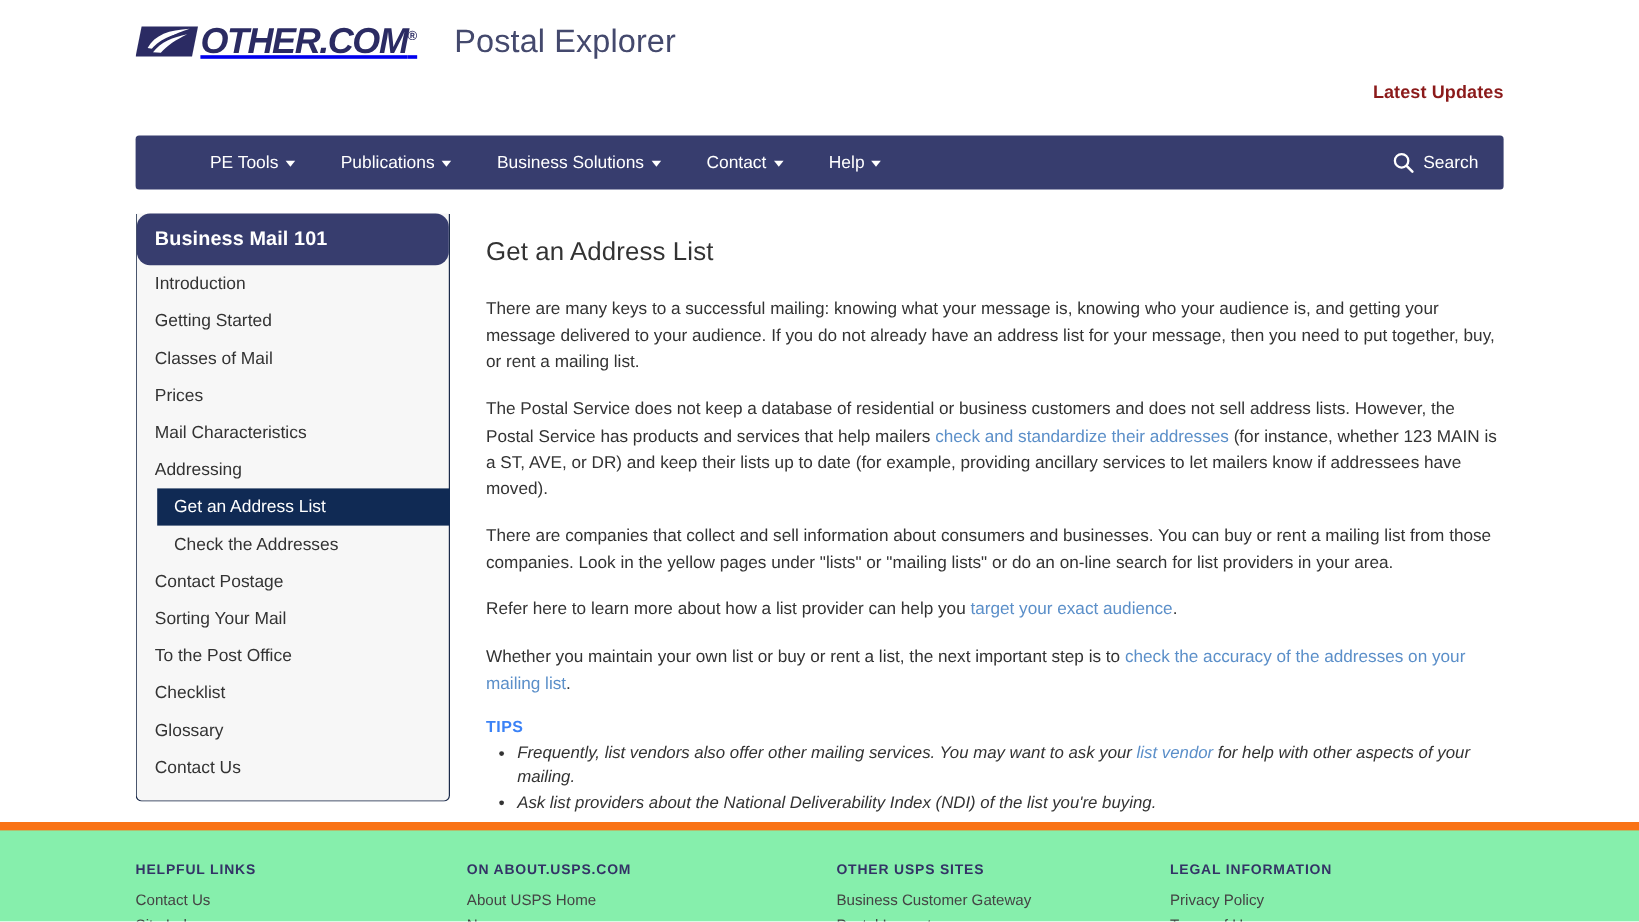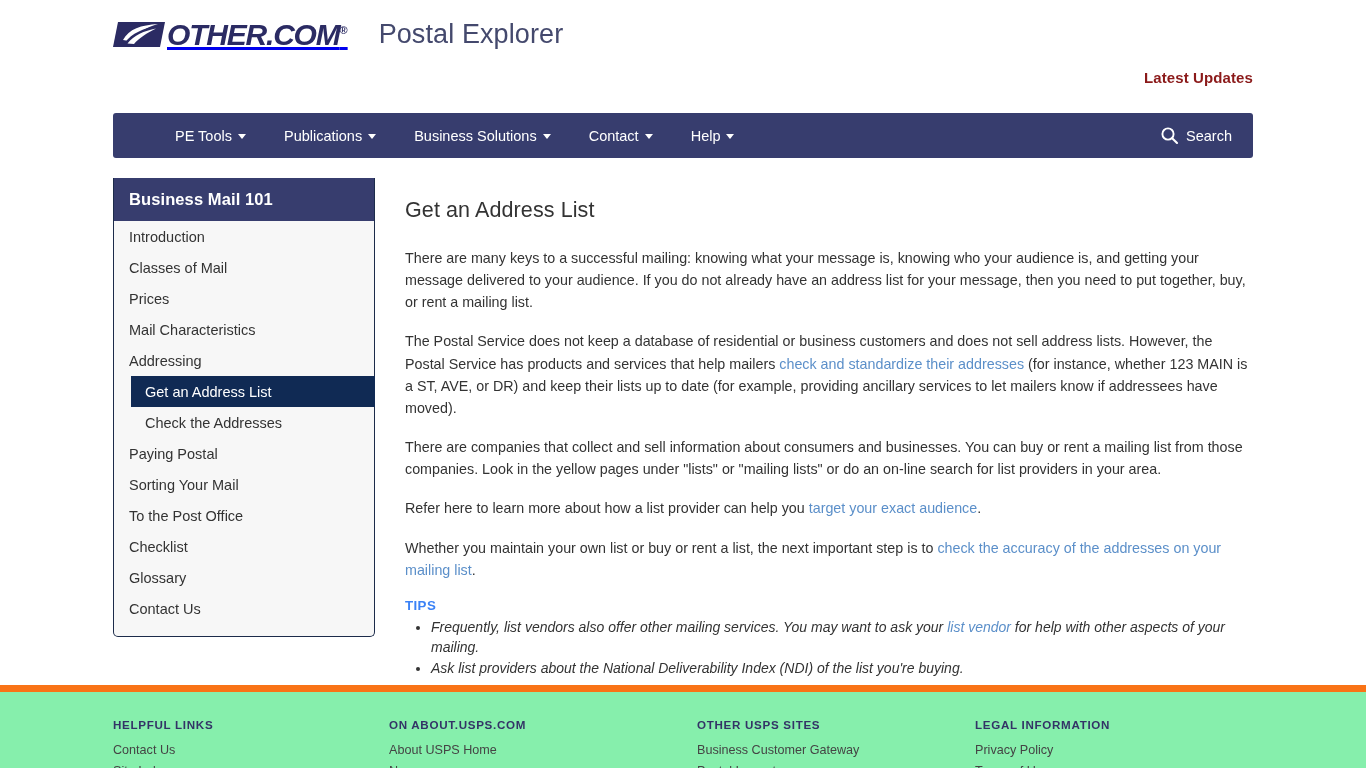--- a/index.html
+++ b/index.html
@@ -146,20 +146,21 @@
     border-radius: 0 0 5px 5px;
     padding-bottom: 12px;
   }
   .sidebar-header {
     background: #373d6e;
     color: #ffffff;
     font-size: 16.5px;
     font-weight: bold;
     padding: 12px 0 12px 15px;
     letter-spacing: 0.1px;
+    border-radius: 11px;
   }
   .sidebar-list { list-style: none; margin: 0; padding: 0; }
   .sidebar-item {
     font-size: 14.5px;
     color: #333333;
     padding: 8px 0 7px 15px;
     cursor: pointer;
     text-decoration: none;
     display: block;
   }
@@ -301,27 +302,28 @@
       <span>Search</span>
     </div>
   </div>
 
   <div class="content-wrap">
 
     <div class="sidebar">
       <div class="sidebar-header">Business Mail 101</div>
       <div class="sidebar-list">
         <a class="sidebar-item" href="#">Introduction</a>
+        <a class="sidebar-item" href="#">Getting Started</a>
         <a class="sidebar-item" href="#">Classes of Mail</a>
         <a class="sidebar-item" href="#">Prices</a>
         <a class="sidebar-item" href="#">Mail Characteristics</a>
         <a class="sidebar-item" href="#">Addressing</a>
         <a class="sidebar-item sub active" href="#">Get an Address List</a>
         <a class="sidebar-item sub" href="#">Check the Addresses</a>
-        <a class="sidebar-item" href="#">Paying Postal</a>
+        <a class="sidebar-item" href="#">Contact Postage</a>
         <a class="sidebar-item" href="#">Sorting Your Mail</a>
         <a class="sidebar-item" href="#">To the Post Office</a>
         <a class="sidebar-item" href="#">Checklist</a>
         <a class="sidebar-item" href="#">Glossary</a>
         <a class="sidebar-item" href="#">Contact Us</a>
       </div>
     </div>
 
     <div class="main">
       <h1>Get an Address List</h1>

